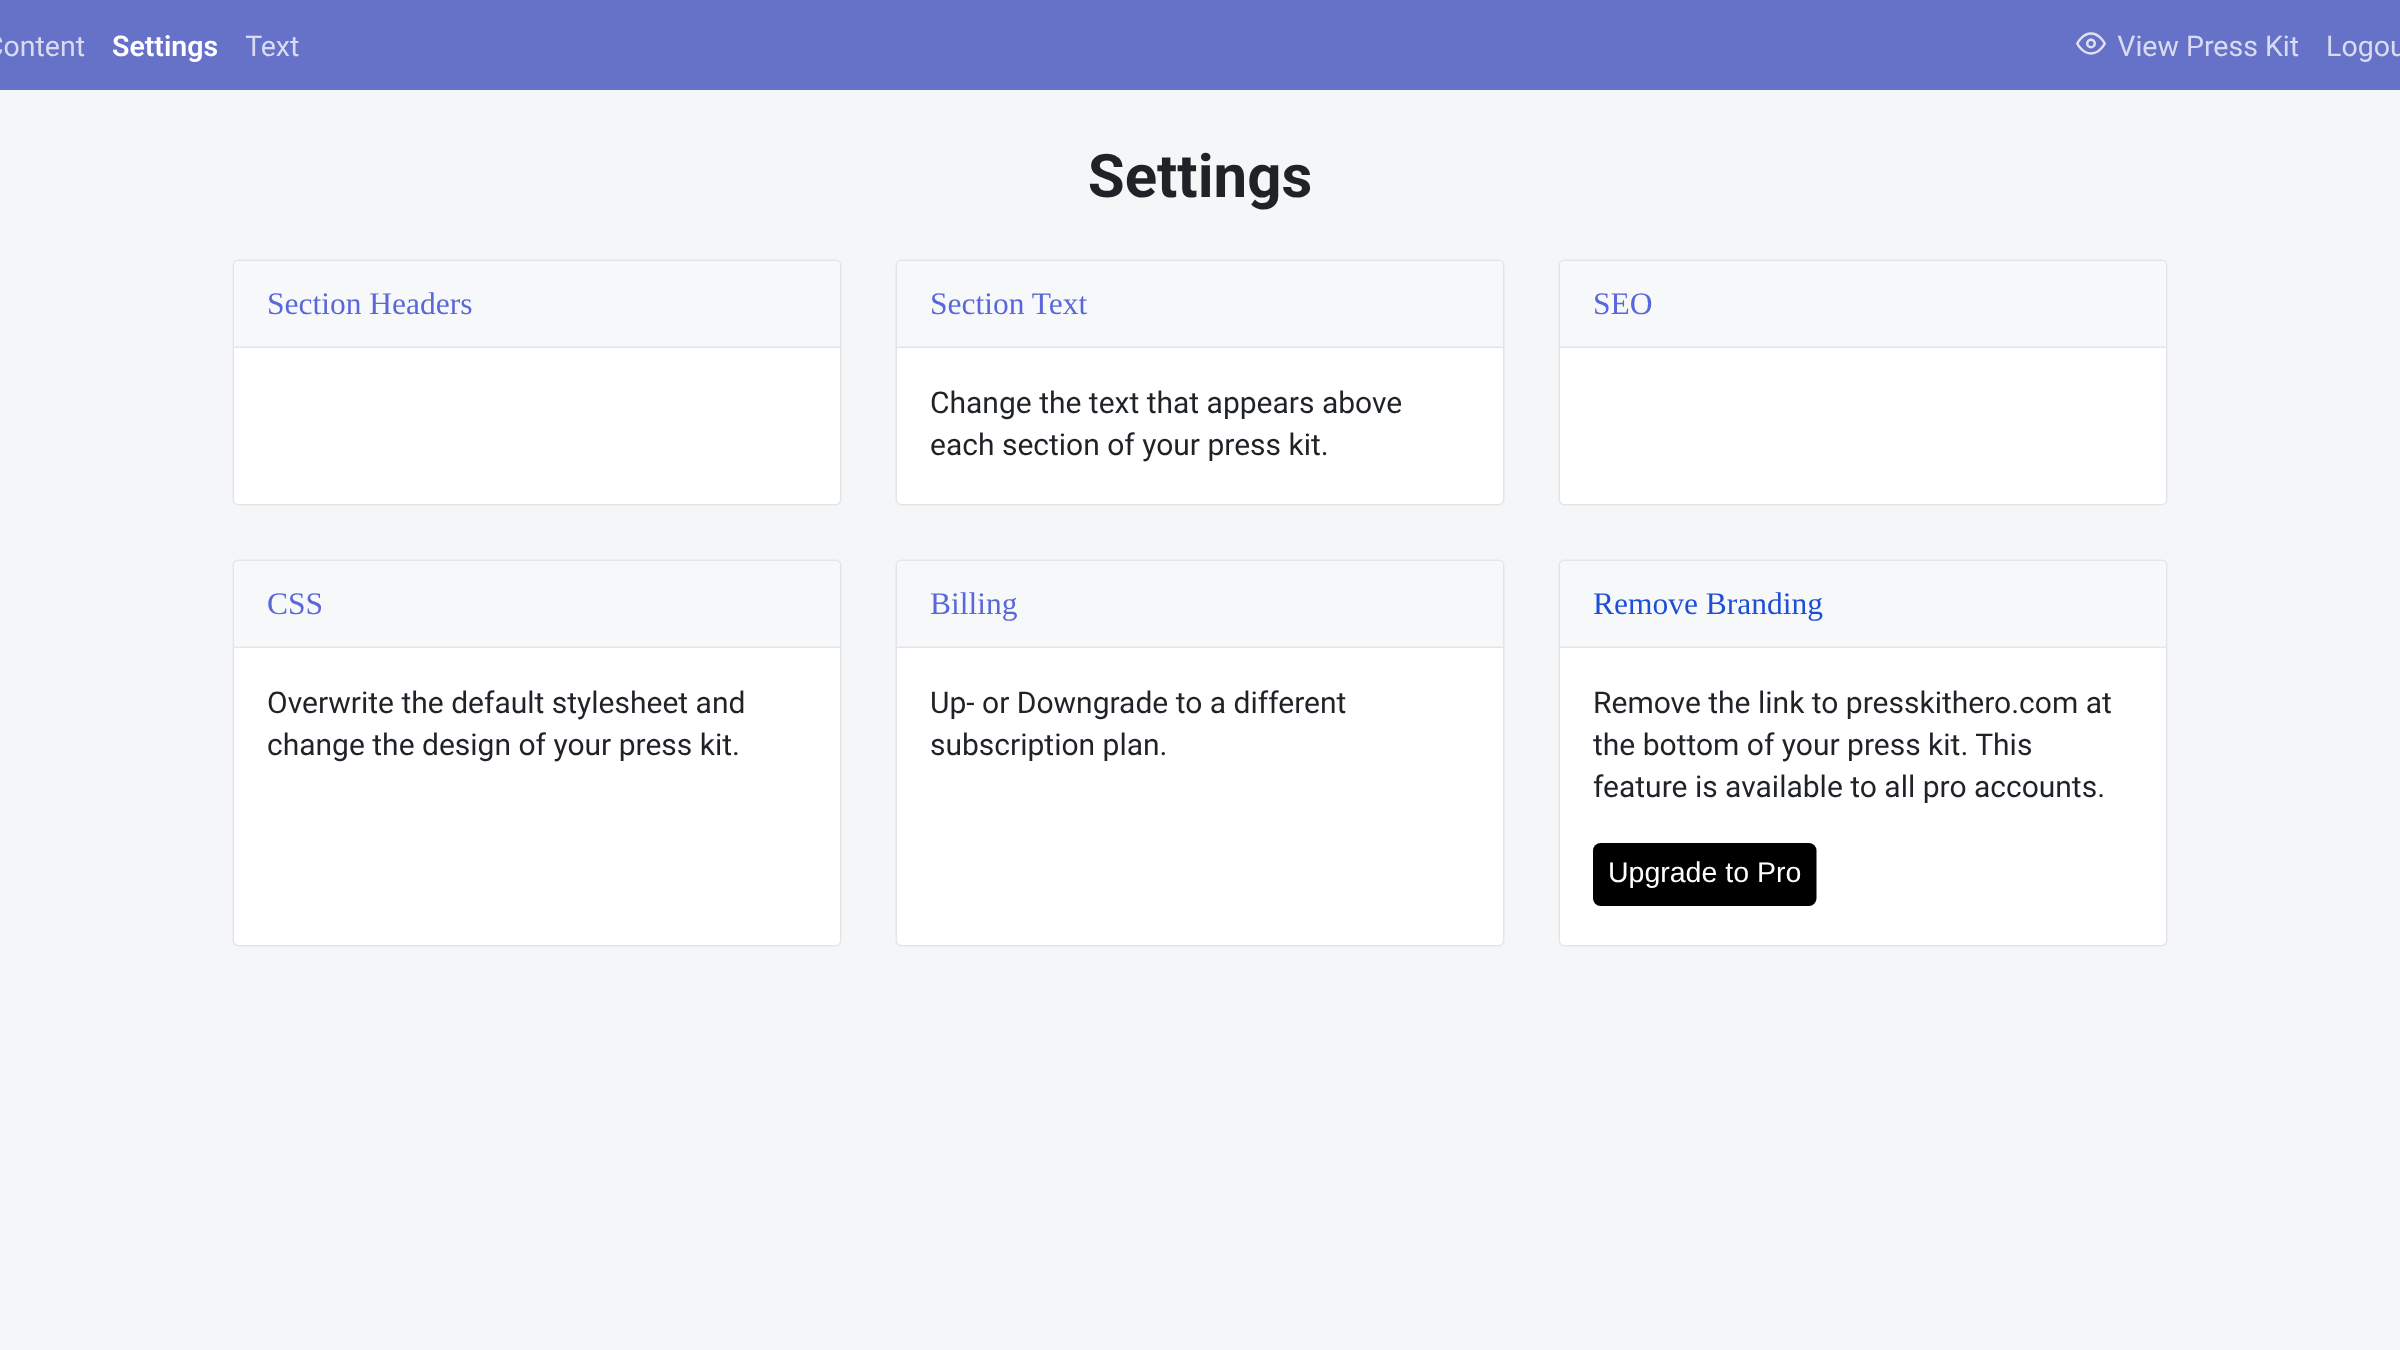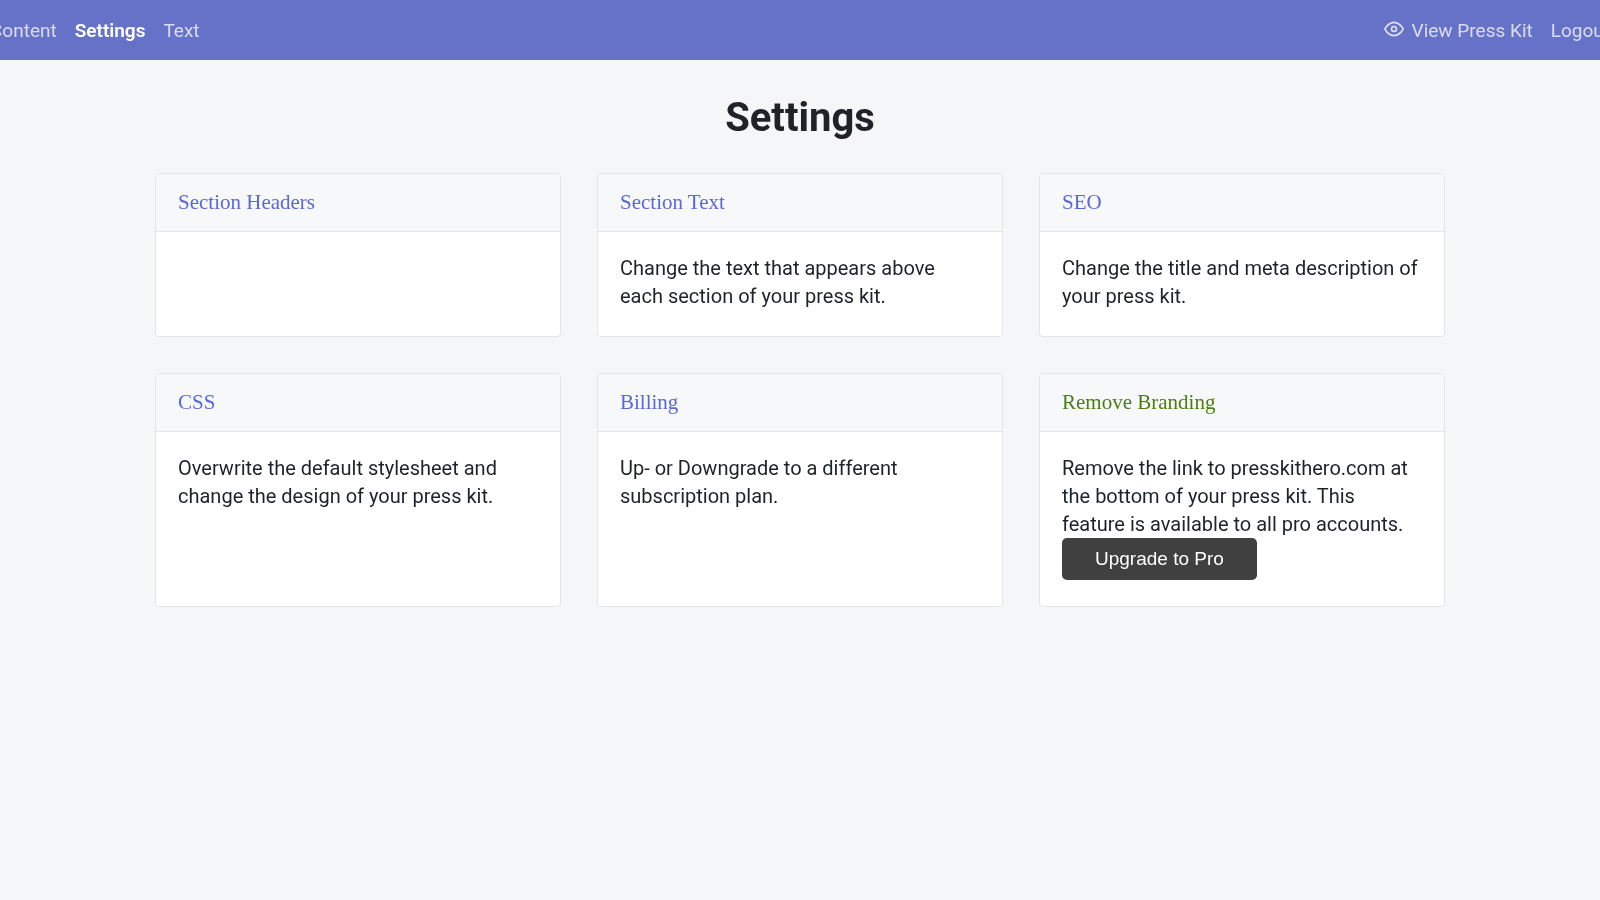--- a/index.html
+++ b/index.html
@@ -82,38 +82,39 @@
     background: #f7f8fa;
     border-bottom: 1px solid #e3e5e9;
     padding: 16px 22px;
     font-size: 21px;
     font-weight: 500;
     color: #5a67d8;
     cursor: pointer;
     font-family: Liberation Serif, serif;
   }
   .card-header.muted {
-    color: #4d7c0f;
+    color: #1d4ed8;
     cursor: default;
   }
   .card-body {
     padding: 22px 22px 26px 22px;
     font-size: 20px;
     line-height: 1.4;
     color: #1f2328;
   }
   .btn {
     display: inline-block;
-    background: #404040;
+    background: #000000;
     color: #ffffff;
     font-size: 19px;
-    padding: 10px 33px;
+    padding: 10px 10px;
     border-radius: 5px;
     cursor: pointer;
     border: none;
+    margin-top: 24px;
   }
 </style>
 </head>
 <body>
 
 <div class="navbar">
   <div class="nav-left">
     <span class="nav-link">Content</span>
     <span class="nav-link active">Settings</span>
     <span class="nav-link">Text</span>
@@ -141,21 +142,20 @@
   </div>
 
   <div class="card">
     <div class="card-header">Section Text</div>
     <div class="card-body">Change the text that appears above each section of your press kit.</div>
   </div>
 
 
   <div class="card">
     <div class="card-header">SEO</div>
-    <div class="card-body">Change the title and meta description of your press kit.</div>
   </div>
 
   <div class="card">
     <div class="card-header">CSS</div>
     <div class="card-body">Overwrite the default stylesheet and change the design of your press kit.</div>
   </div>
 
   <div class="card">
     <div class="card-header">Billing</div>
     <div class="card-body">Up- or Downgrade to a different subscription plan.</div>

